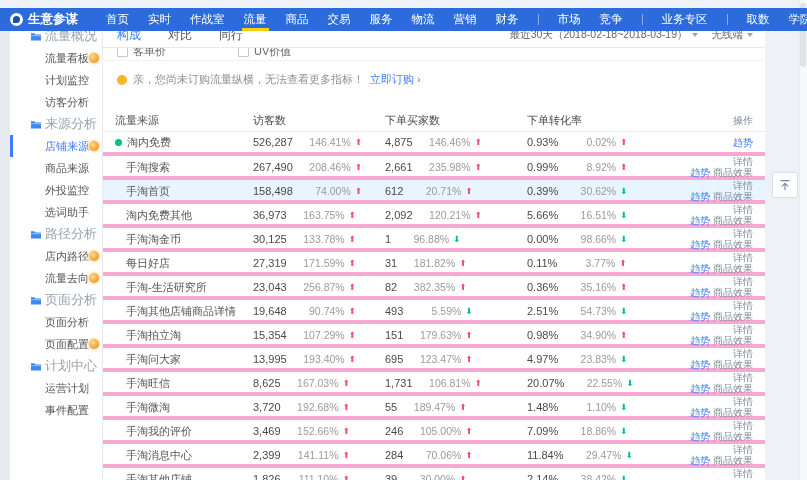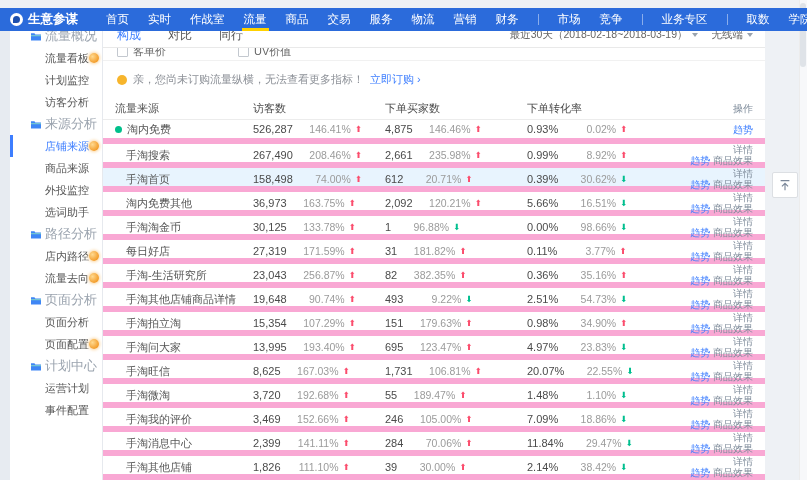--- a/index.html
+++ b/index.html
@@ -42,22 +42,22 @@
   .chk { display:flex; align-items:center; gap:5px; color:#666; font-size:11px; cursor:pointer; }
   .box { width:11px; height:11px; border:1px solid #c3c8cf; border-radius:1px; background:#fff; }
 
   
   .notice { display:flex; align-items:center; gap:6px; padding:11px 0 11px 14px; font-size:11px; color:#8c9097; }
   .dot-warn { width:10px; height:10px; border-radius:50%; background:#f7b52c; flex:0 0 auto; }
   .notice a { color:#3d7eff; text-decoration:none; cursor:pointer; }
 
   
   .tbl { width:100%; }
-  .trow { display:grid; grid-template-columns:138px 132px 142px 136px 90px; align-items:center; height:24px; border-bottom:6px solid #f9a8d4; padding:0 12px; }
-  .trow.head { height:22px; border-bottom:1px solid #ececec; color:#8b9096; }
+  .trow { display:grid; grid-template-columns:138px 132px 142px 136px 90px; align-items:center; height:24px; border-bottom:4px solid #f9a8d4; padding:0 12px; }
+  .trow.head { height:22px; border-bottom:1px solid #ececec; color:#8b9096;margin-top:12px; }
   .trow.hl { background:#e8f4fe; }
   .cell-name { display:flex; align-items:center; gap:5px; color:#555; white-space:nowrap; overflow:hidden; }
   .cell-name.lv1 { padding-left:11px; }
   .gdot { width:7px; height:7px; border-radius:50%; background:#00c08b; flex:0 0 auto; }
   .num { display:flex; align-items:center; white-space:nowrap; }
   .val { color:#4a4a4a; }
   .pct { width:54px; margin-left:4px; text-align:right; color:#9b9b9b; font-size:10.5px; }
   .arw { width:11px; text-align:right; font-size:8.5px; line-height:1; }
   .arw.up::after { content:"⬆"; color:#fb4d6d; }
   .arw.down::after { content:"⬇"; color:#00bf8f; }
@@ -361,21 +361,21 @@
             <div class="cell-name lv1">
               <span>手淘其他店铺商品详情</span>
             </div>
             <div class="num">
               <span class="val">19,648</span>
               <span class="pct">90.74%</span>
               <span class="arw up"></span>
             </div>
             <div class="num">
               <span class="val">493</span>
-              <span class="pct">9.22%</span>
+              <span class="pct">5.59%</span>
               <span class="arw down"></span>
             </div>
             <div class="num">
               <span class="val">2.51%</span>
               <span class="pct">54.73%</span>
               <span class="arw down"></span>
             </div>
             <div class="ops"><span class="lnk">详情</span><span class="l2"><span class="lnk blue">趋势</span> <span class="lnk">商品效果</span></span></div>
           </div>
           <div class="trow">

